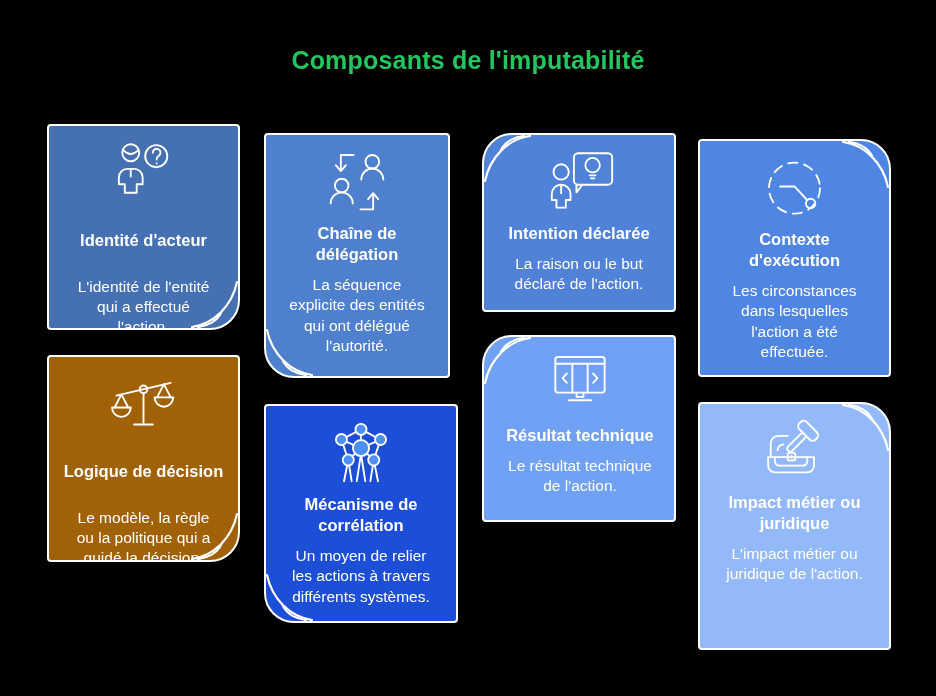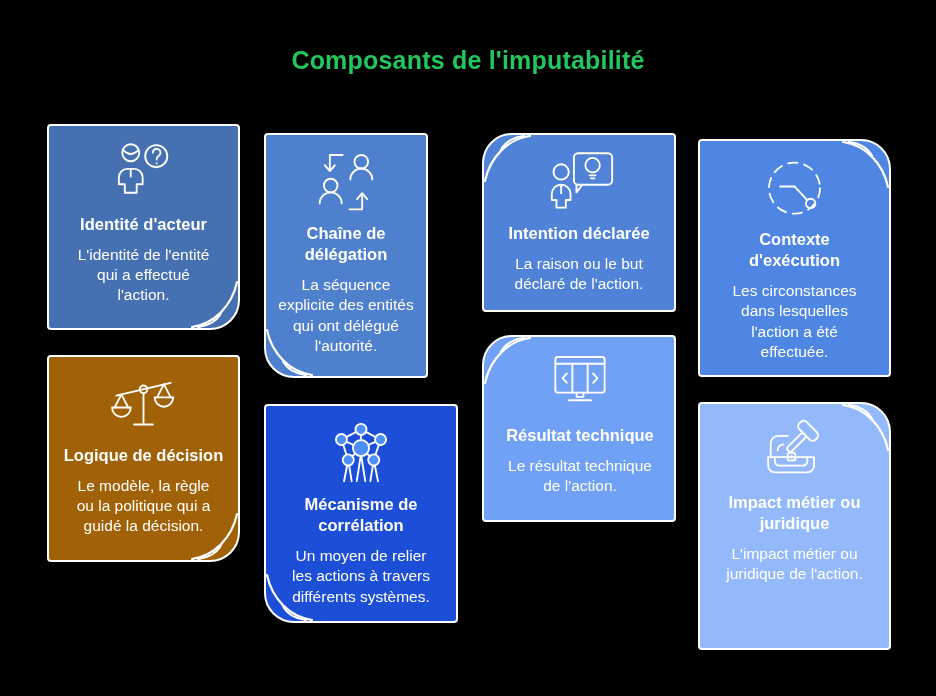--- a/index.html
+++ b/index.html
@@ -10,21 +10,21 @@
   .page-title {
     position:absolute; top:46px; left:0; right:0;
     text-align:center; font-size:25px; font-weight:700; letter-spacing:.2px;
   }
   .card {
     position:absolute; box-sizing:border-box;
     border:2px solid #fff; border-radius:4px;
     display:flex; flex-direction:column; align-items:center; text-align:center;
     padding:10px; overflow:hidden;
   }
-  .fold-br { border-bottom-right-radius:30px; }
+  .fold-br { border-bottom-right-radius:30px;gap:16px; }
   .fold-bl { border-bottom-left-radius:30px; }
   .fold-tl { border-top-left-radius:30px; }
   .fold-tr { border-top-right-radius:30px; }
   .icon { height:68px; width:100%; flex:0 0 auto; margin-top:4px; }
   .icon * { stroke:#fff; stroke-width:2.2; fill:none; stroke-linecap:round; stroke-linejoin:round; }
   .icon .nodefill { fill:currentColor; }
   .card-title {
     color:#fff; font-weight:700; font-size:16.5px; line-height:1.28;
     white-space:pre-line; margin-top:6px;
   }
@@ -59,21 +59,21 @@
     <div class="card-title">Identité d'acteur</div>
     <div class="card-body">L'identité de l'entité
 qui a effectué
 l'action.</div>
     <svg class="curl curl-br" viewBox="0 0 50 50">
       <path d="M2,47 C24,44 42,26 47,2"></path>
         <path d="M8,47 C18,46 27,41 31,33"></path>
     </svg>
   </div>
 
-  <div class="card fold-bl" style="left: 264px; top: 133px; width: 164px; height: 245px; background-color: rgb(79, 128, 205); color: rgb(79, 128, 205);">
+  <div class="card fold-bl" style="left: 264px; top: 133px; width: 186px; height: 245px; background-color: rgb(79, 128, 205); color: rgb(79, 128, 205);">
     <svg class="icon" viewBox="0 0 88 80">
       <path d="M40,7 H25 V24"></path>
       <path d="M19,19 l6,7 6,-7"></path>
       <circle cx="62" cy="15" r="8"></circle>
       <path d="M49,36 a13,13 0 0 1 26,0"></path>
       <circle cx="26" cy="43" r="8"></circle>
       <path d="M13,64 a13,13 0 0 1 26,0"></path>
       <path d="M48,71 H63 V54"></path>
       <path d="M57,59 l6,-7 6,7"></path>
     </svg>

